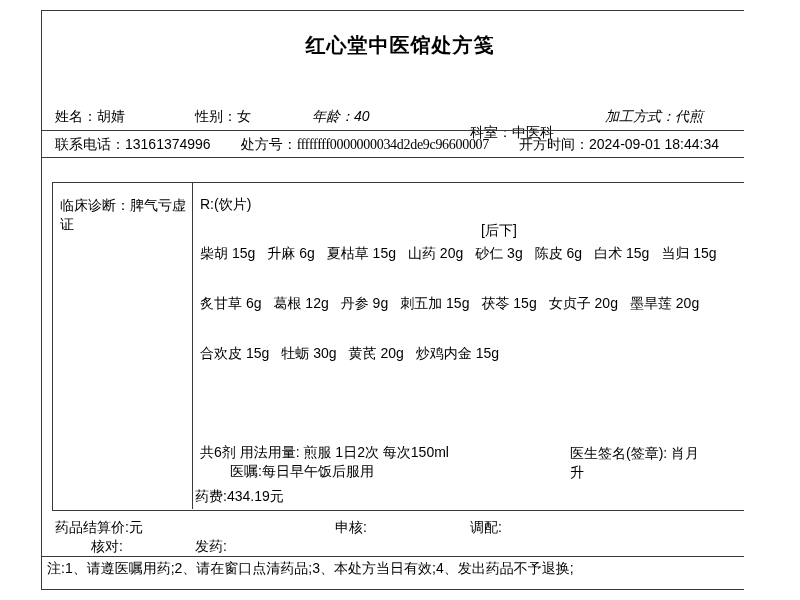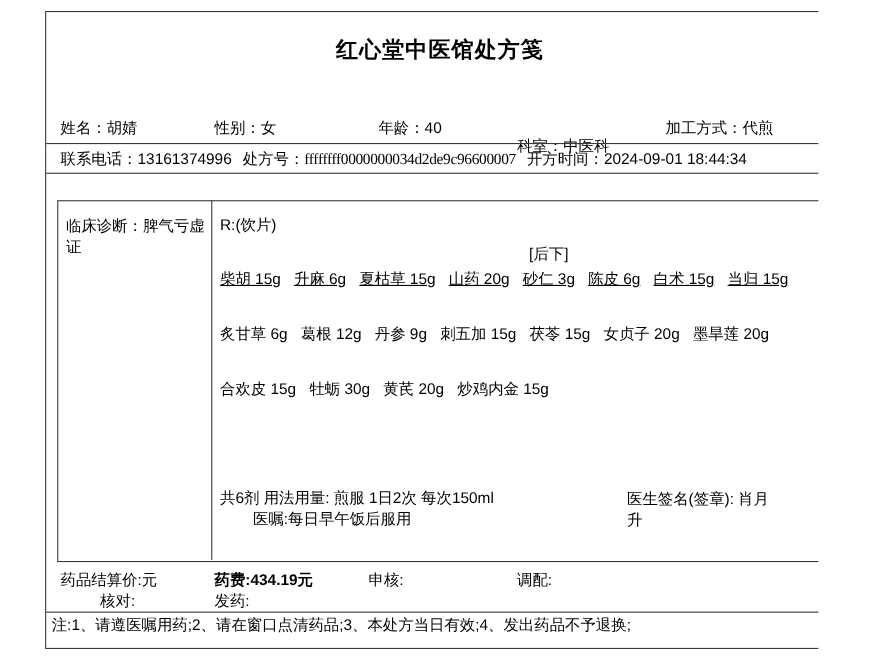--- a/index.html
+++ b/index.html
@@ -13,69 +13,69 @@
   .title{left:0;top:32px;width:800px;text-align:center;font-size:20px;font-weight:bold;letter-spacing:1px;}
   .hline{height:1px;background:#3a3a3a;left:42px;width:716px;}
   .field{white-space:nowrap;}
   .rx-box{left:52px;top:182px;width:695px;height:327px;border:1px solid #3a3a3a;}
   .rx-divider{left:192px;top:182px;width:1px;height:327px;background:#3a3a3a;}
   .diagnosis{left:60px;top:196px;width:128px;line-height:19px;}
   .herb-line{white-space:nowrap;}
   .herb{margin-right:12px;}
   .doctor{left:570px;top:444px;width:136px;line-height:19px;}
   .hexval{letter-spacing:-0.3px;font-family:Liberation Serif, serif;}
-  .row-flex{display:flex;gap:10px;white-space:nowrap;justify-content:flex-end;}
+  .row-flex{display:flex;gap:30px;white-space:nowrap;justify-content:flex-end;}
   .note{white-space:nowrap;}
 </style>
 </head>
 <body>
 
 <div class="page">
 
   <div class="abs outer-border"></div>
 
   <div class="abs title">红心堂中医馆处方笺</div>
 
   <div class="abs field" style="left:55px;top:108px;"><span>姓名：</span><span>胡婧</span></div>
   <div class="abs field" style="left:195px;top:108px;"><span>性别：</span><span>女</span></div>
-  <div class="abs field" style="left:344px;top:108px;"><span>年龄：</span><span>40</span></div>
+  <div class="abs field" style="left:312px;top:108px;font-style:italic;"><span>年龄：</span><span>40</span></div>
   <div class="abs field" style="left:470px;top:124px;"><span>科室：</span><span>中医科</span></div>
-  <div class="abs field" style="left:605px;top:108px;"><span>加工方式：</span><span>代煎</span></div>
+  <div class="abs field" style="left:605px;top:108px;font-style:italic;"><span>加工方式：</span><span>代煎</span></div>
   <div class="abs hline" style="top:130px;"></div>
 
   <div class="abs row-flex" style="left:55px;top:136px;">
     <span class="field"><span>联系电话：</span><span>13161374996</span></span>
     <span class="field"><span>处方号：</span><span class="hexval">ffffffff0000000034d2de9c96600007</span></span>
     <span class="field"><span>开方时间：</span><span>2024-09-01 18:44:34</span></span>
   </div>
   <div class="abs hline" style="top:157px;"></div>
 
   <div class="abs rx-box"></div>
   <div class="abs rx-divider"></div>
 
   <div class="abs diagnosis"><span>临床诊断：</span><span>脾气亏虚证</span></div>
 
   <div class="abs" style="left:200px;top:196px;">R:(饮片)</div>
   <div class="abs" style="left:481px;top:222px;">[后下]</div>
 
-  <div class="abs herb-line" style="left:200px;top:245px;text-decoration:underline;"><span class="herb">柴胡 15g</span><span class="herb">升麻 6g</span><span class="herb">夏枯草 15g</span><span class="herb">山药 20g</span><span class="herb">砂仁 3g</span><span class="herb">陈皮 6g</span><span class="herb">白术 15g</span><span class="herb">当归 15g</span></div>
+  <div class="abs herb-line" style="left:200px;top:245px;"><span class="herb">柴胡 15g</span><span class="herb">升麻 6g</span><span class="herb">夏枯草 15g</span><span class="herb">山药 20g</span><span class="herb">砂仁 3g</span><span class="herb">陈皮 6g</span><span class="herb">白术 15g</span><span class="herb">当归 15g</span></div>
   <div class="abs herb-line" style="left:200px;top:295px;"><span class="herb">炙甘草 6g</span><span class="herb">葛根 12g</span><span class="herb">丹参 9g</span><span class="herb">刺五加 15g</span><span class="herb">茯苓 15g</span><span class="herb">女贞子 20g</span><span class="herb">墨旱莲 20g</span></div>
   <div class="abs herb-line" style="left:200px;top:345px;"><span class="herb">合欢皮 15g</span><span class="herb">牡蛎 30g</span><span class="herb">黄芪 20g</span><span class="herb">炒鸡内金 15g</span></div>
 
   <div class="abs" style="left:200px;top:444px;white-space:nowrap;">
     <span>共6剂</span>
     <span>用法用量:</span>
     <span>煎服 1日2次 每次150ml</span>
   </div>
   <div class="abs" style="left:200px;top:463px;white-space:nowrap;padding-left:30px;"><span>医嘱:</span><span>每日早午饭后服用</span></div>
 
   <div class="abs doctor"><span>医生签名(签章):</span> <span>肖月升</span></div>
 
   <div class="abs field" style="left:55px;top:519px;"><span>药品结算价:</span><span>元</span></div>
-  <div class="abs field" style="left:195px;top:519px;font-weight:bold;"><span>药费:</span><span>434.19元</span></div>
+  <div class="abs field" style="left:195px;top:488px;"><span>药费:</span><span>434.19元</span></div>
   <div class="abs field" style="left:335px;top:519px;"><span>申核:</span><span></span></div>
   <div class="abs field" style="left:470px;top:519px;text-align:right;"><span>调配:</span><span></span></div>
 
   <div class="abs field" style="left:55px;top:538px;margin-left:36px;"><span>核对:</span><span></span></div>
   <div class="abs field" style="left:195px;top:538px;"><span>发药:</span><span></span></div>
 
   <div class="abs hline" style="top:556px;"></div>
 
   <div class="abs note" style="left:47px;top:560px;">注:1、请遵医嘱用药;2、请在窗口点清药品;3、本处方当日有效;4、发出药品不予退换;</div>
 

